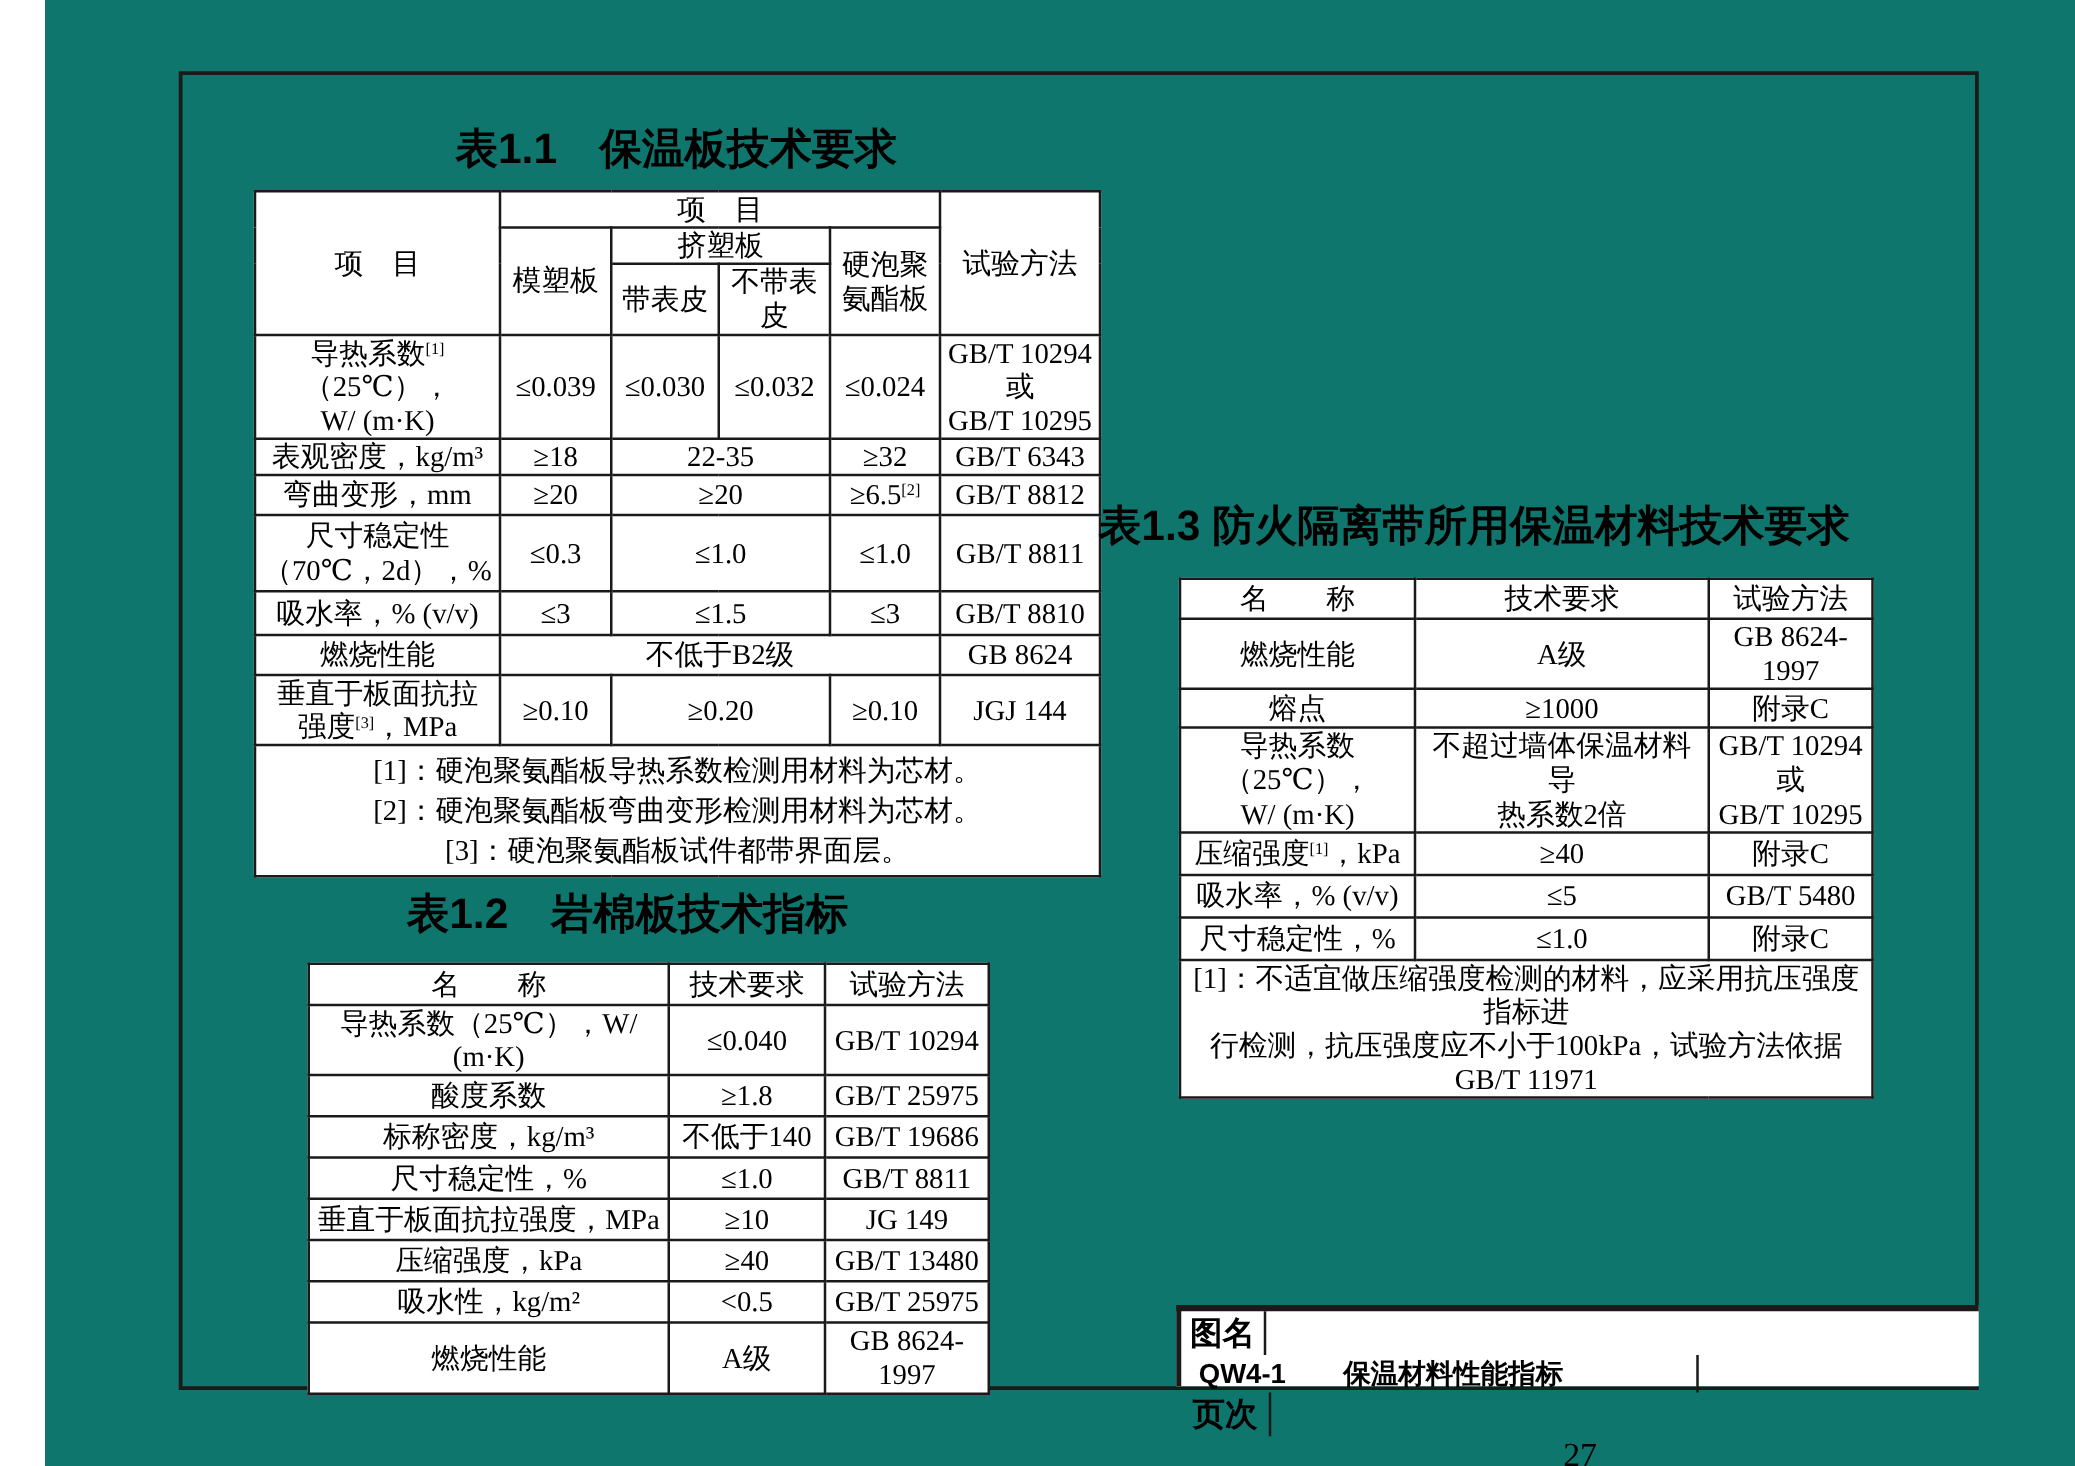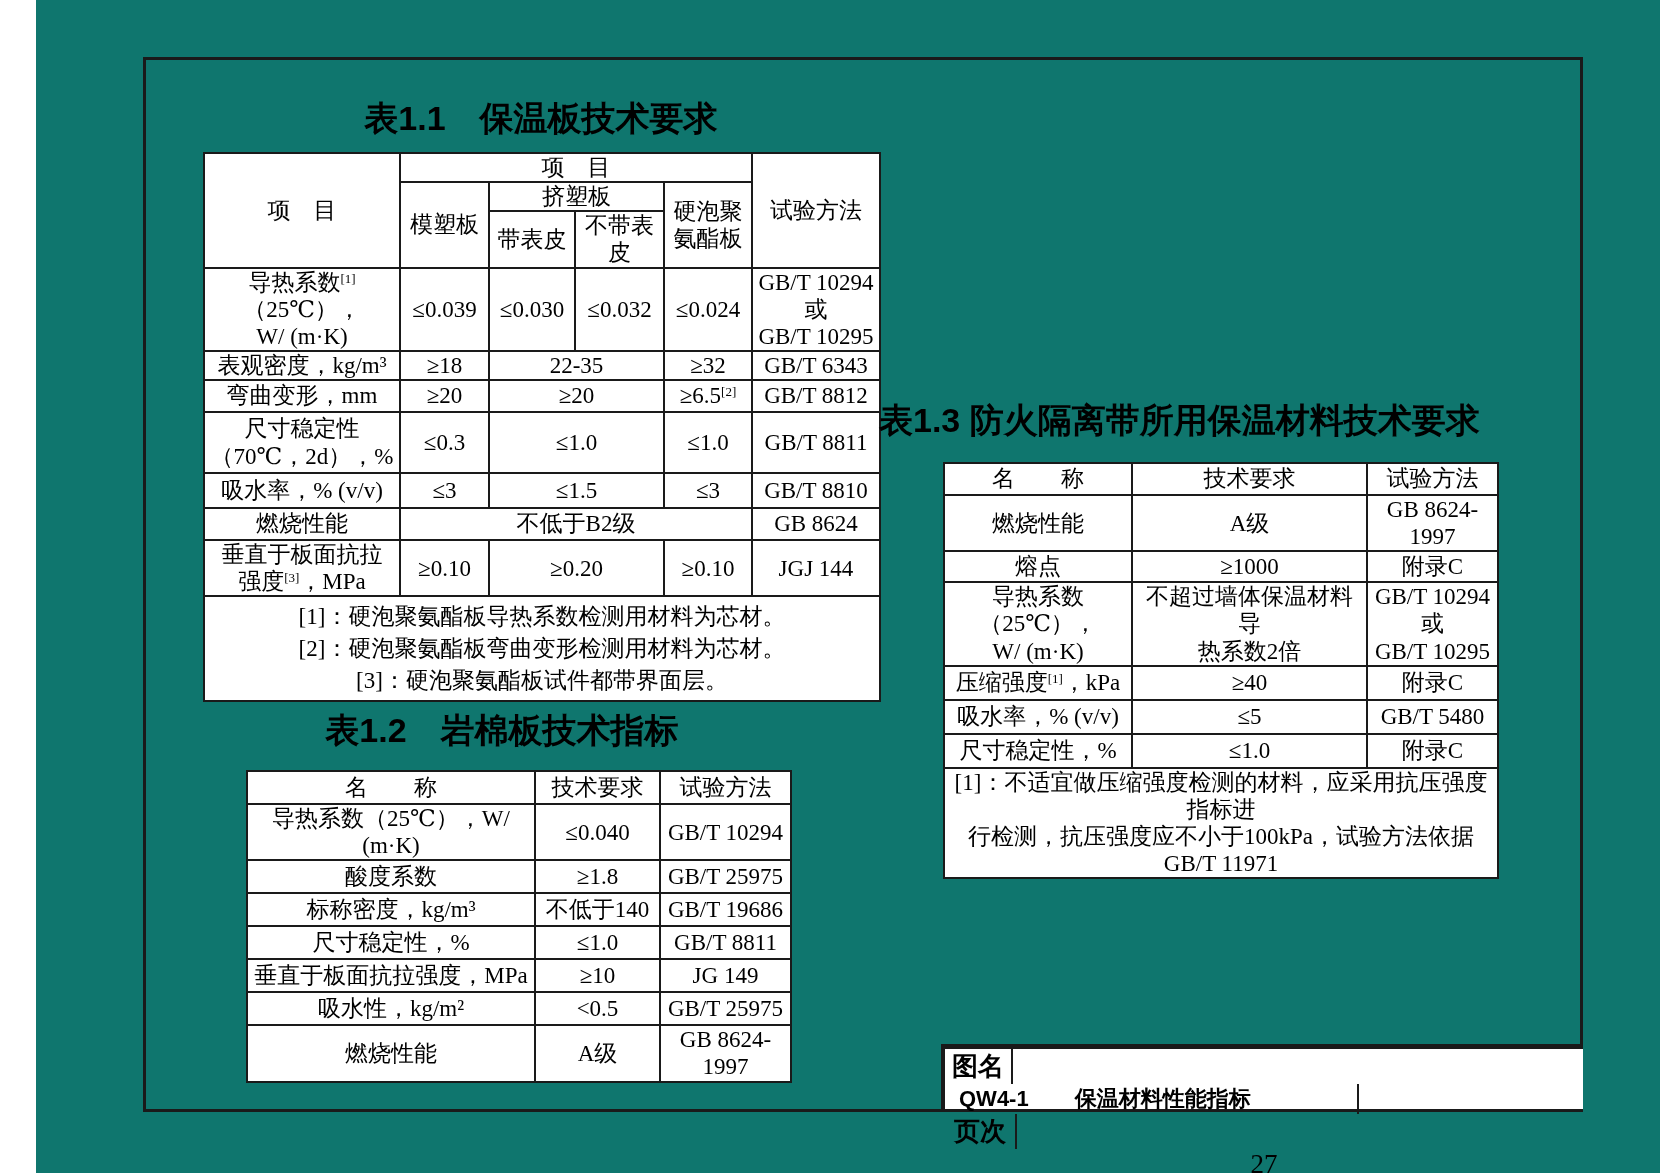--- a/index.html
+++ b/index.html
@@ -163,20 +163,25 @@
       <td class="lbl">尺寸稳定性，%</td>
       <td>≤1.0</td>
       <td>GB/T 8811</td>
     </tr>
     <tr style="height:33px">
       <td class="lbl">垂直于板面抗拉强度，MPa</td>
       <td>≥10</td>
       <td>JG 149</td>
     </tr>
     <tr style="height:33px">
+      <td class="lbl">压缩强度，kPa</td>
+      <td>≥40</td>
+      <td>GB/T 13480</td>
+    </tr>
+    <tr style="height:33px">
       <td class="lbl">吸水性，kg/m²</td>
       <td>&lt;0.5</td>
       <td>GB/T 25975</td>
     </tr>
     <tr style="height:33px">
       <td class="lbl">燃烧性能</td>
       <td>A级</td>
       <td>GB 8624-1997</td>
     </tr>
     </tbody>

